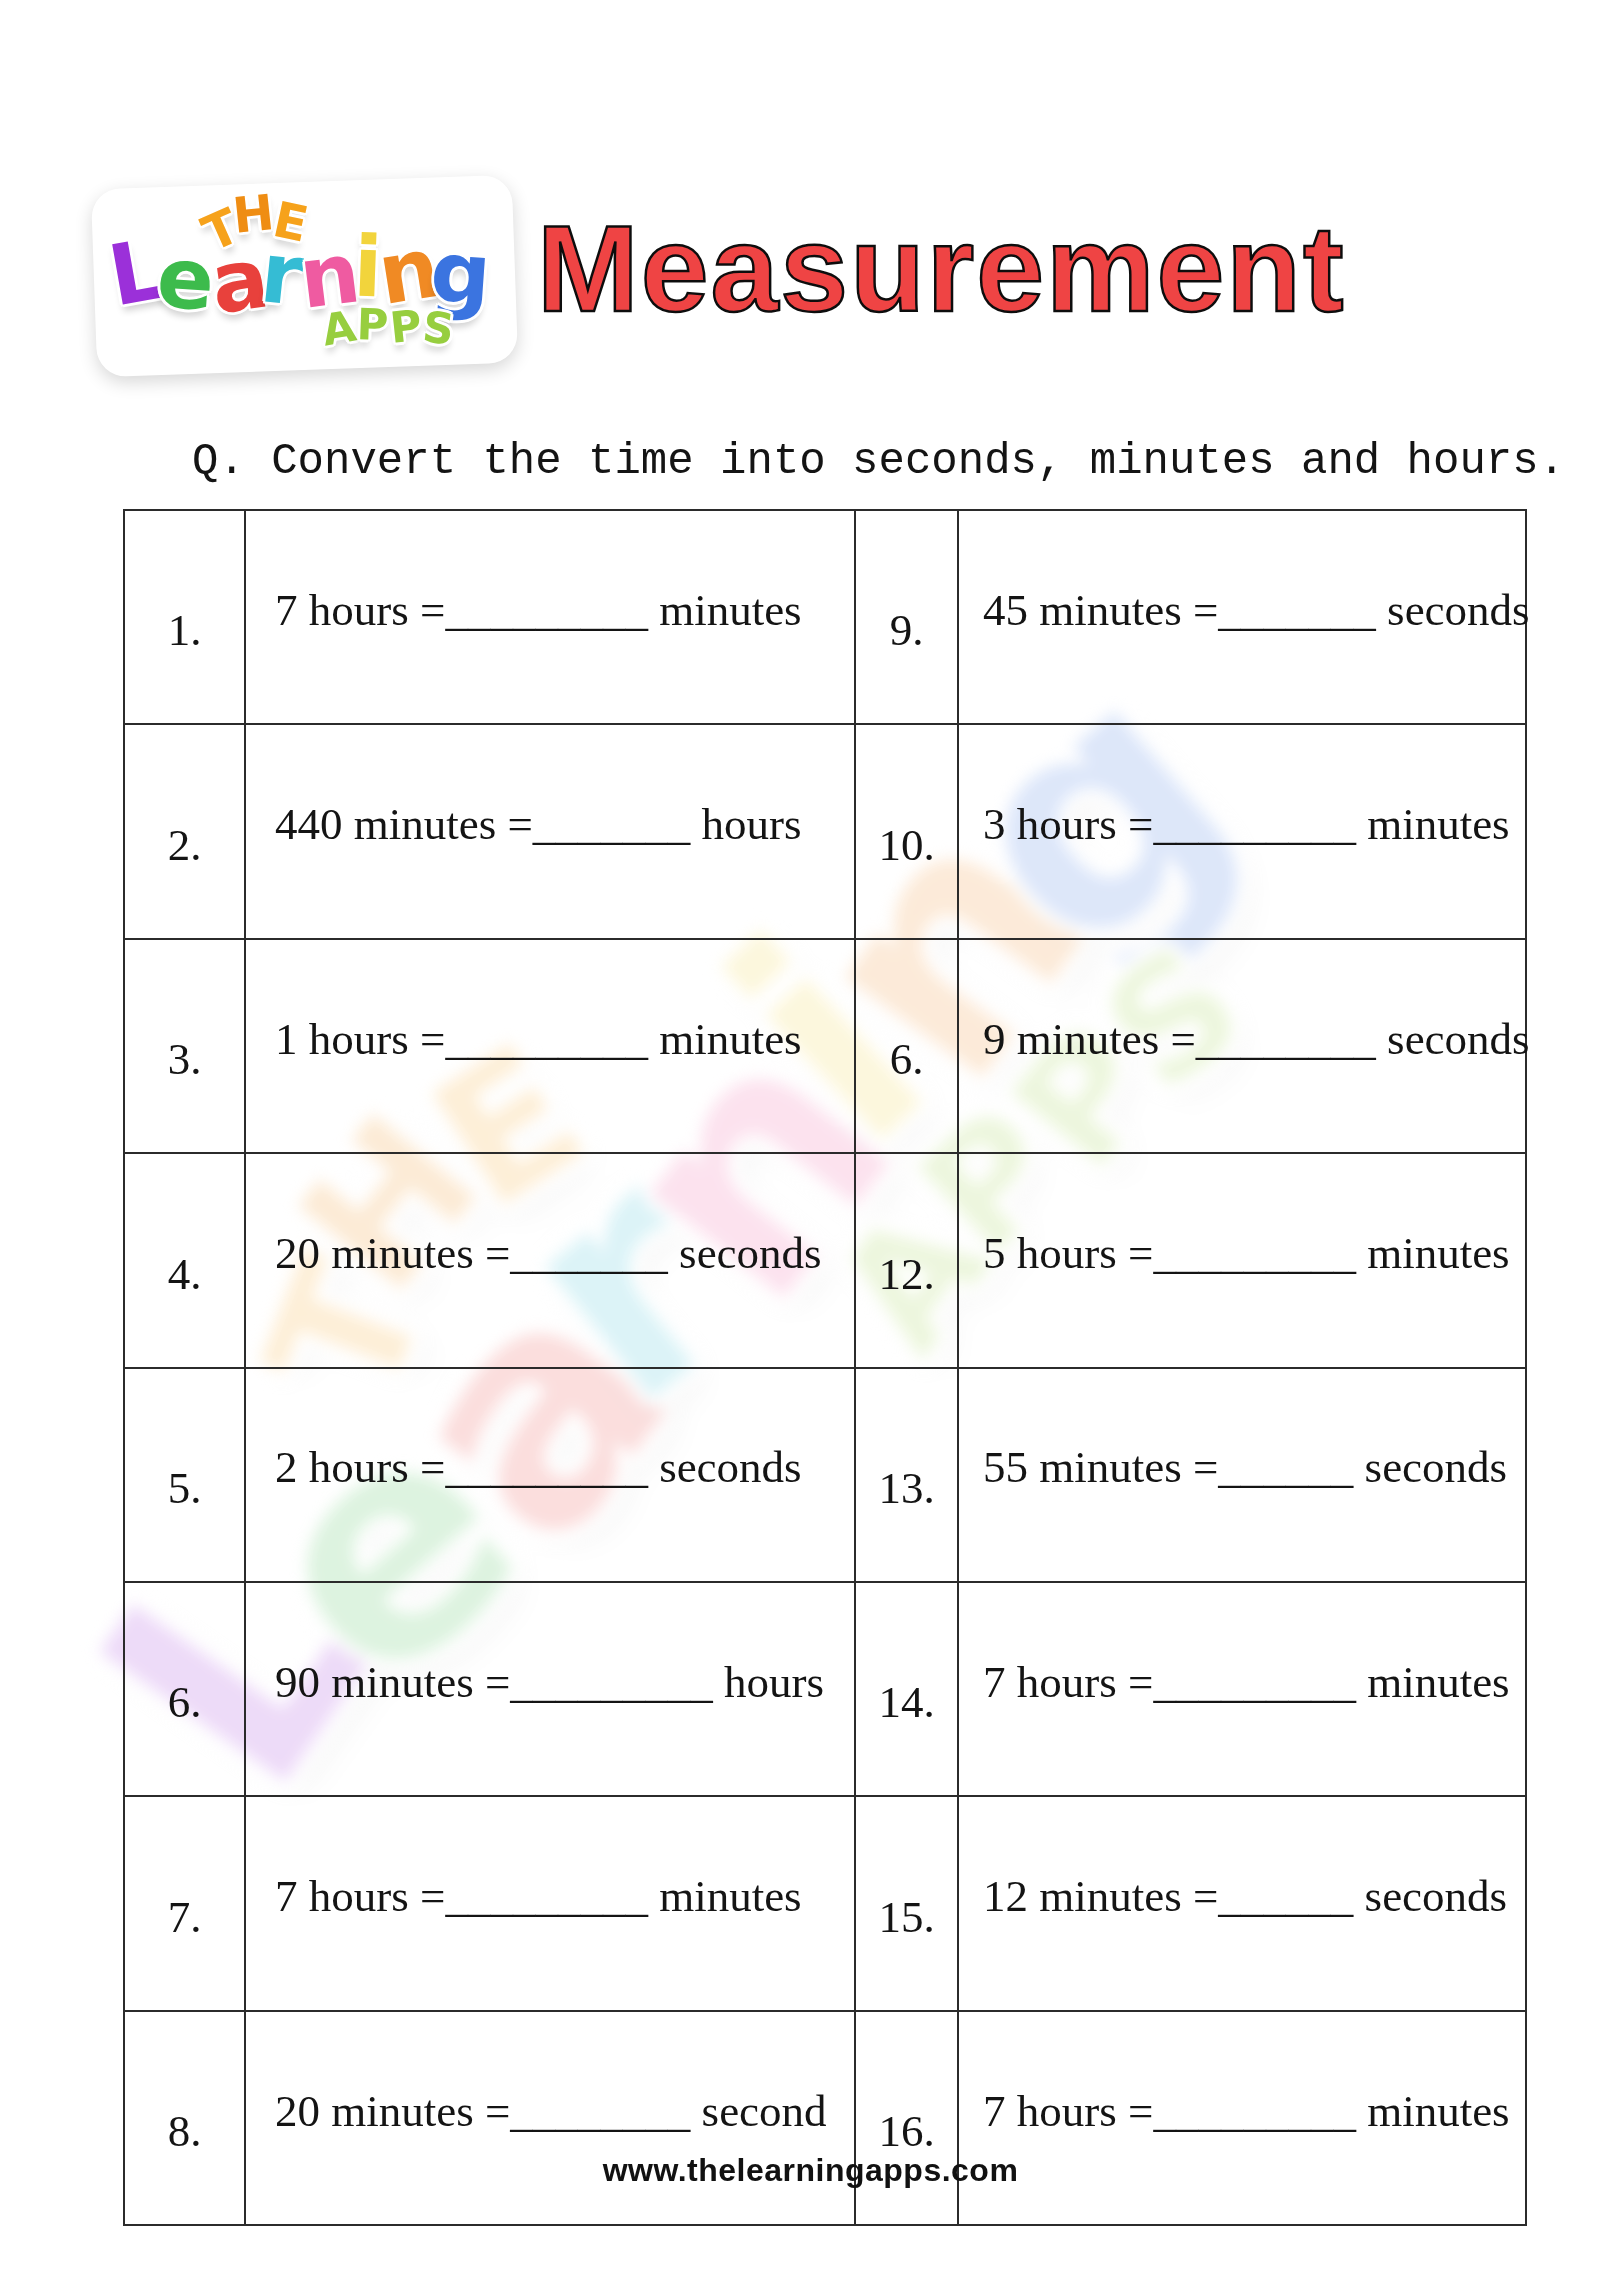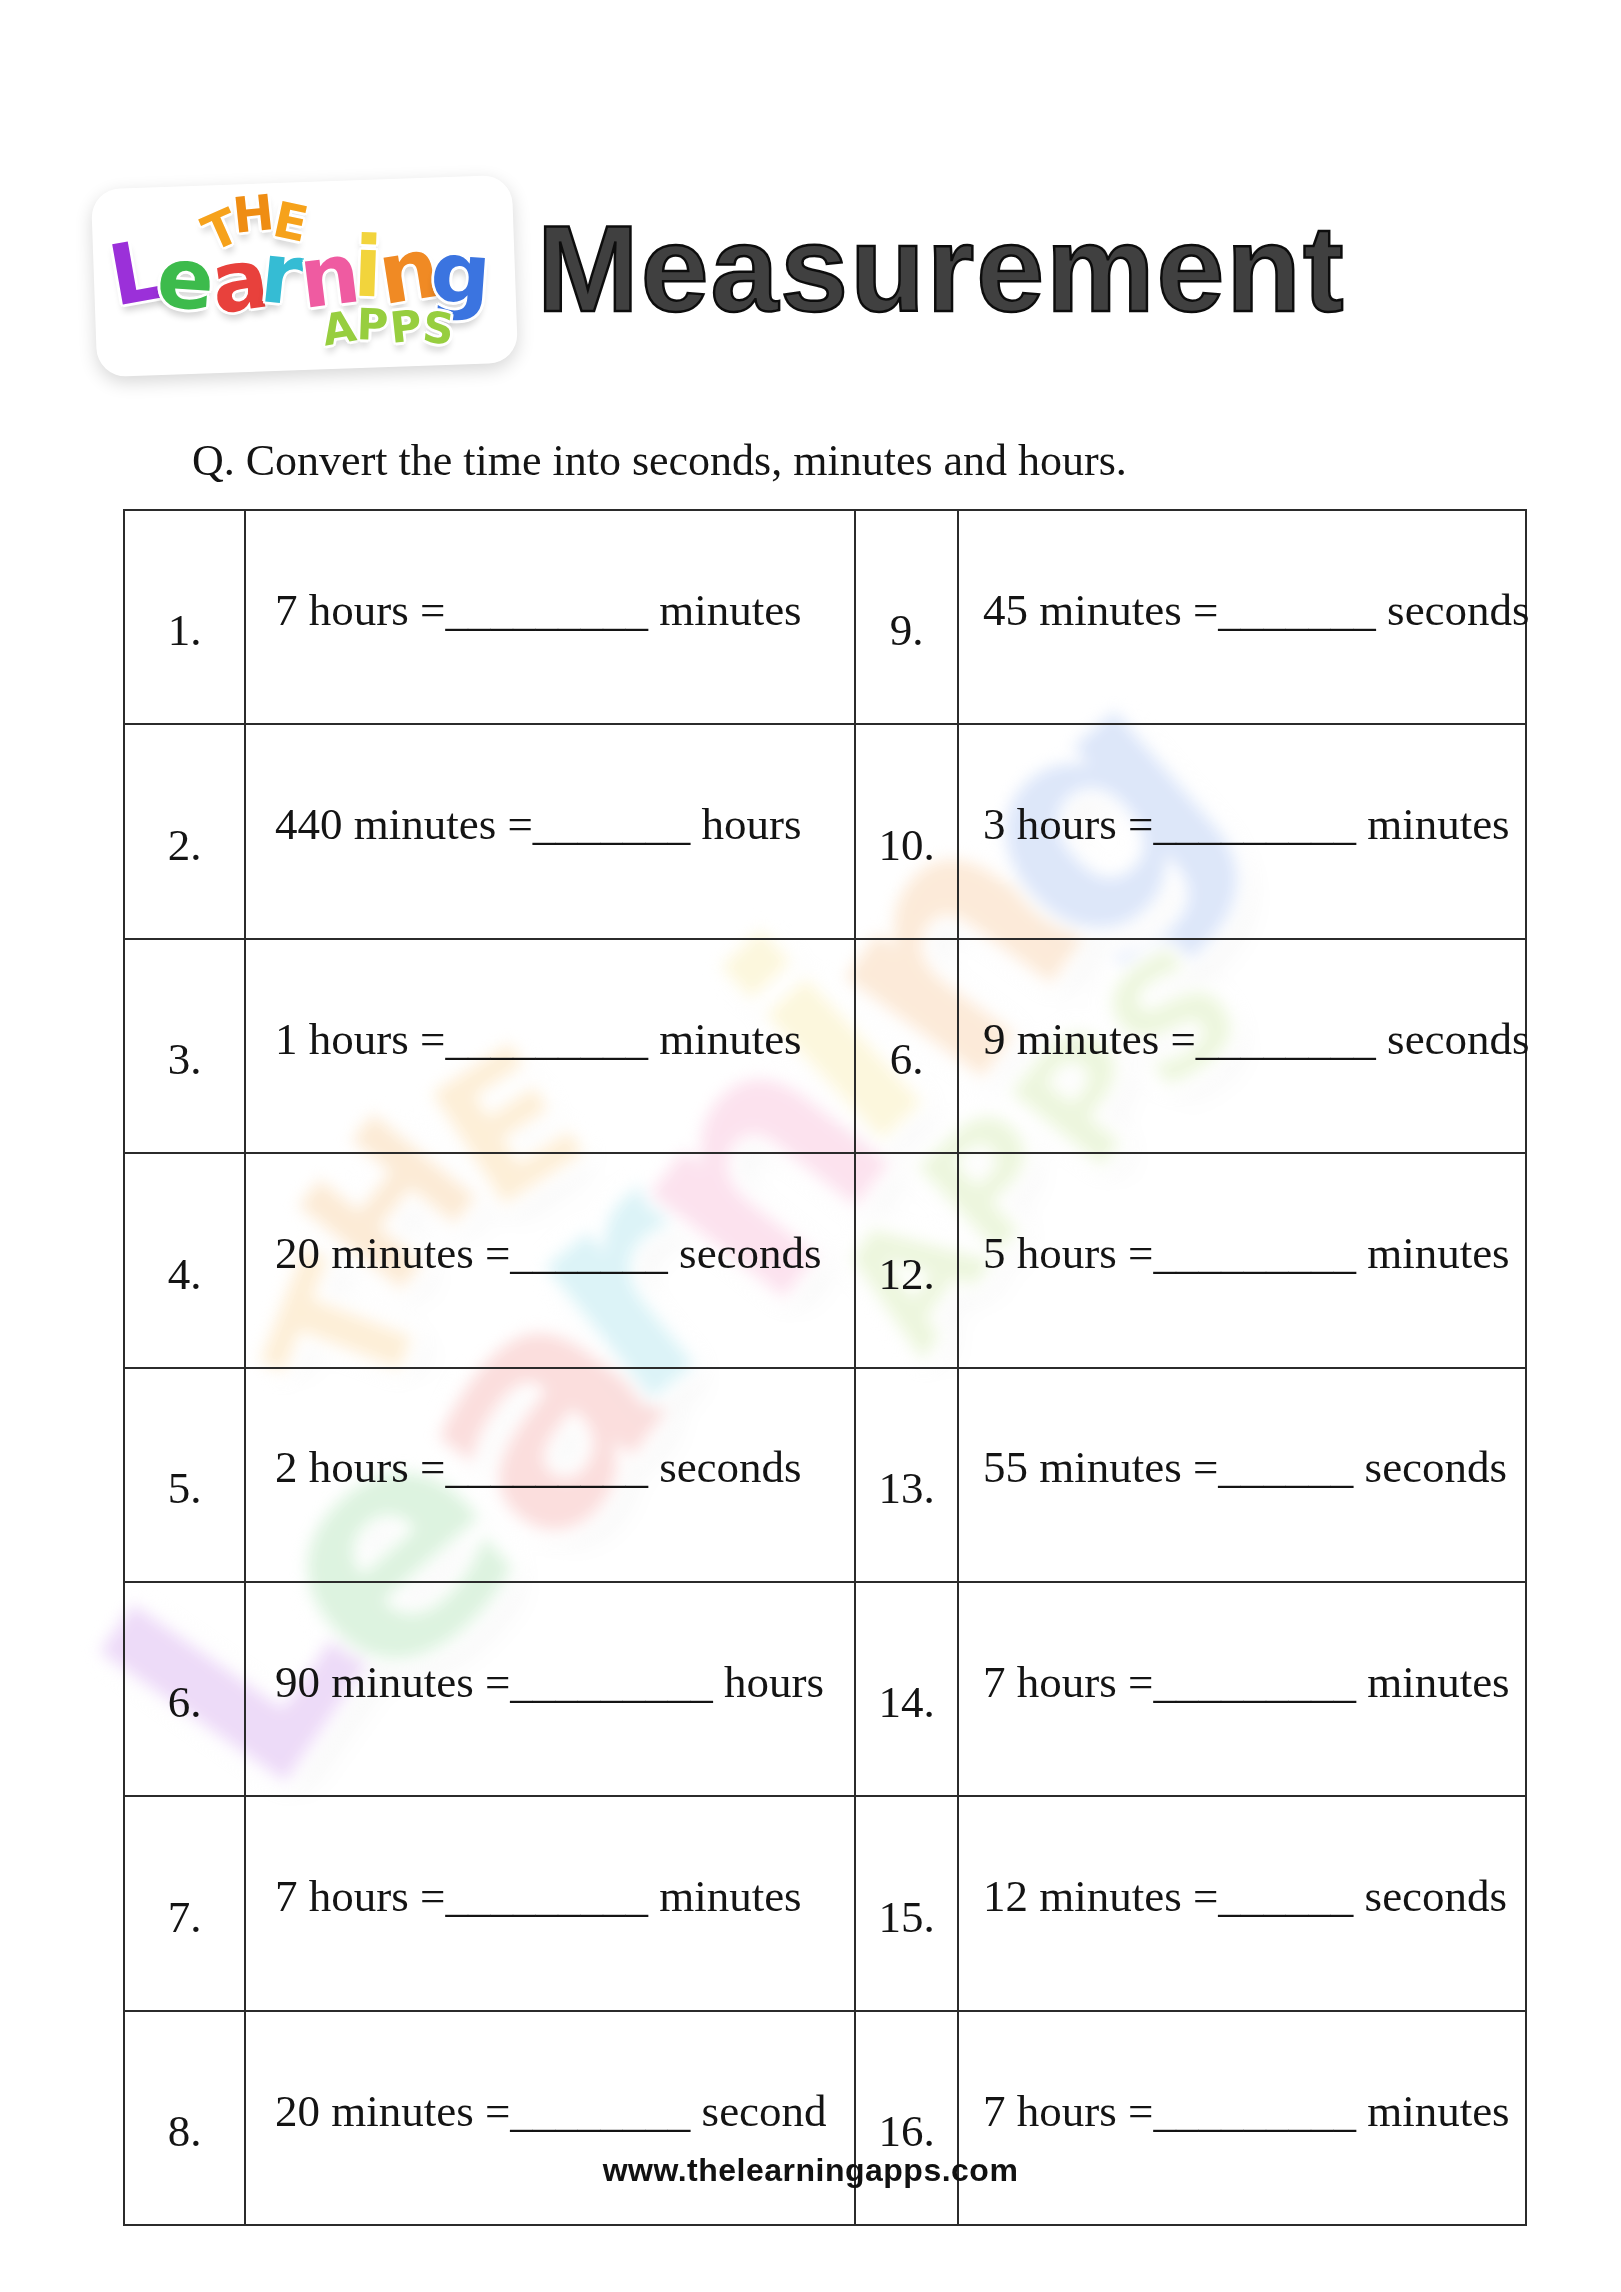--- a/index.html
+++ b/index.html
@@ -65,32 +65,32 @@
   .watermark .logo-block{transform:translate(-50%,-50%);}
 
   
   .title{
     position:absolute;left:537px;top:208px;
     font-family:"Liberation Sans", sans-serif;
     font-weight:900;
     font-size:122px;
     line-height:1;
     letter-spacing:2px;
-    color:#404040;
+    color:#ef4444;
     -webkit-text-stroke:2.5px #0d0d0d;
     z-index:4;
     text-align:right;
   }
 
   
   .question{
     position:absolute;left:192px;top:435px;
     font-size:44px;line-height:1.2;
     color:#141414;
-    z-index:4;margin:0;
+    z-index:4;margin:0;font-family:Liberation Mono, monospace;
   }
 
   
   table.problems{
     position:absolute;left:123px;top:509px;
     width:1402px;
     border-collapse:collapse;table-layout:fixed;
     z-index:3;background:transparent;
   }
   table.problems td{

